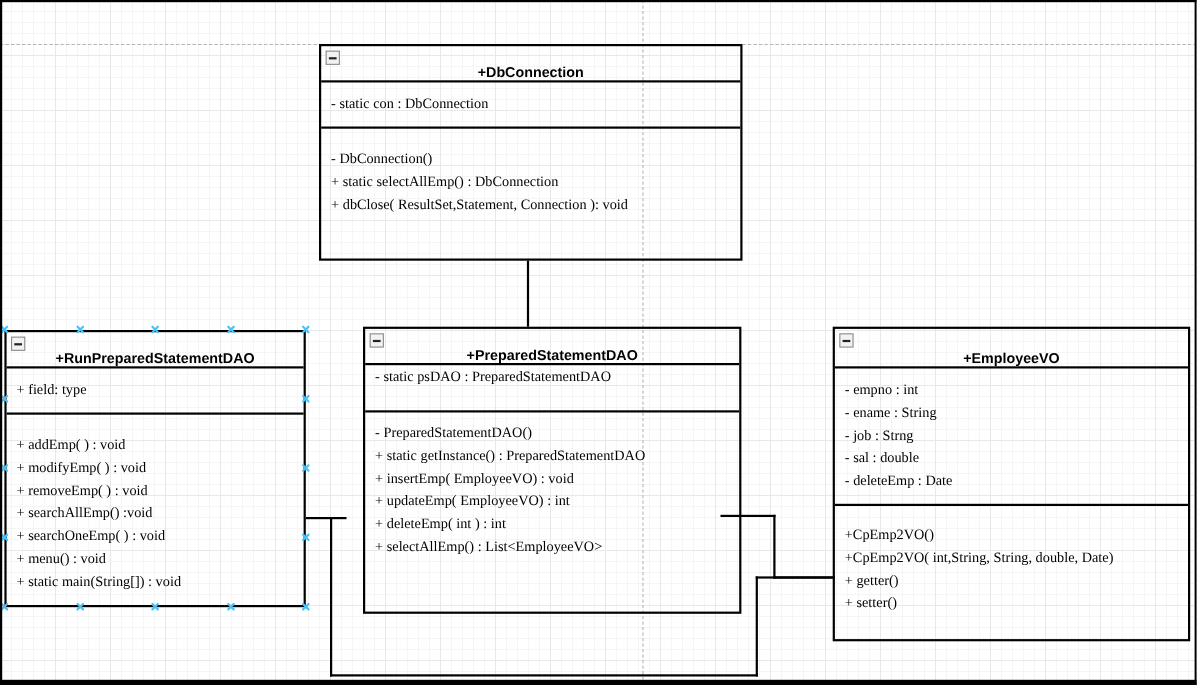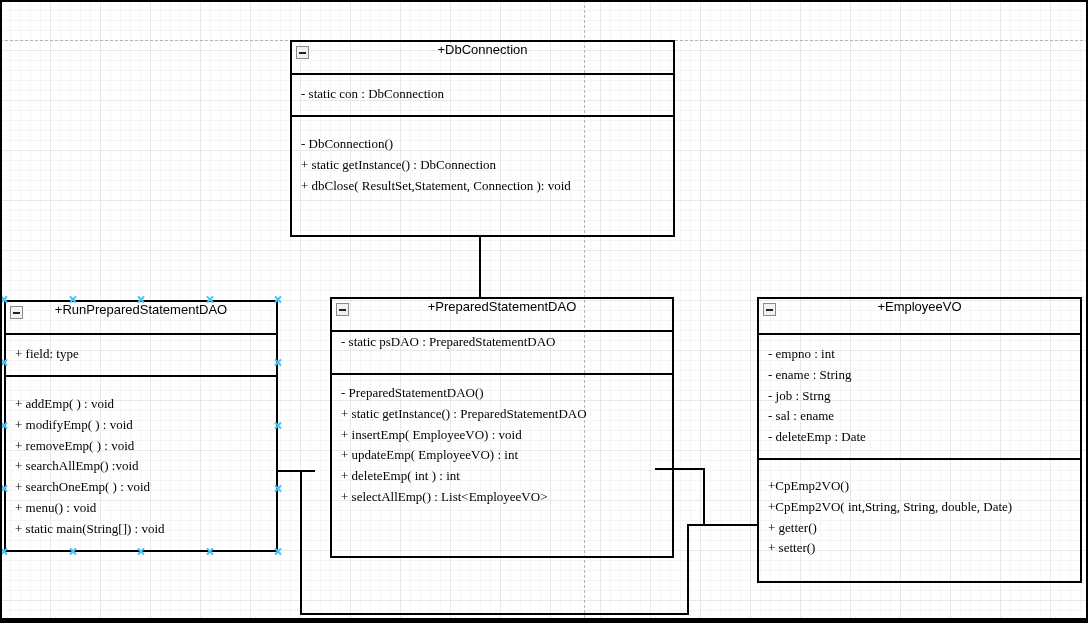--- a/index.html
+++ b/index.html
@@ -33,22 +33,22 @@
   .frame-right{right:0;top:0;bottom:0;width:2px;}
   .frame-bottom{left:0;right:0;bottom:0;height:5px;}
 
   .uml-class{
     position:absolute;
     border:2px solid #000;
     background:transparent;
   }
   .uml-title{
     position:relative;
-    display:flex;align-items:flex-start;justify-content:center;
-    font-weight:normal;font-size:13px;
+    display:flex;align-items:flex-end;justify-content:center;
+    font-weight:bold;font-size:13px;
     white-space:nowrap;
   }
   .collapse-icon{
     position:absolute;left:4px;top:4px;
     width:13px;height:13px;
     border:1px solid #8a8a8a;
     background:#f2f2f2;
     display:flex;align-items:center;justify-content:center;
   }
   .collapse-icon .minus-bar{
@@ -100,21 +100,21 @@
       <span class="collapse-icon">
           <span class="minus-bar"></span>
         </span>
       <span>+DbConnection</span>
     </div>
     <div class="uml-section" style="height:42px;padding-top:9px">
         <div class="member-line">- static con : DbConnection</div>
       </div>
     <div class="uml-section" style="height:120px;padding-top:17px">
         <div class="member-line">- DbConnection()</div>
-        <div class="member-line">+ static getInstance() : DbConnection</div>
+        <div class="member-line">+ static selectAllEmp() : DbConnection</div>
         <div class="member-line">+ dbClose( ResultSet,Statement, Connection ): void</div>
       </div>
   </div>
 
   <div class="uml-class" style="left:4px;top:300px;width:274px;height:252px">
     <div class="uml-title" style="height:31px">
       <span class="collapse-icon">
           <span class="minus-bar"></span>
         </span>
       <span>+RunPreparedStatementDAO</span>
@@ -157,21 +157,21 @@
     <div class="uml-title" style="height:34px">
       <span class="collapse-icon">
           <span class="minus-bar"></span>
         </span>
       <span>+EmployeeVO</span>
     </div>
     <div class="uml-section" style="height:125px;padding-top:9px">
         <div class="member-line">- empno : int</div>
         <div class="member-line">- ename : String</div>
         <div class="member-line">- job : Strng</div>
-        <div class="member-line">- sal : ename</div>
+        <div class="member-line">- sal : double</div>
         <div class="member-line">- deleteEmp : Date</div>
       </div>
     <div class="uml-section" style="height:121px;padding-top:16px">
         <div class="member-line">+CpEmp2VO()</div>
         <div class="member-line">+CpEmp2VO( int,String, String, double, Date)</div>
         <div class="member-line">+ getter()</div>
         <div class="member-line">+ setter()</div>
       </div>
   </div>
 

